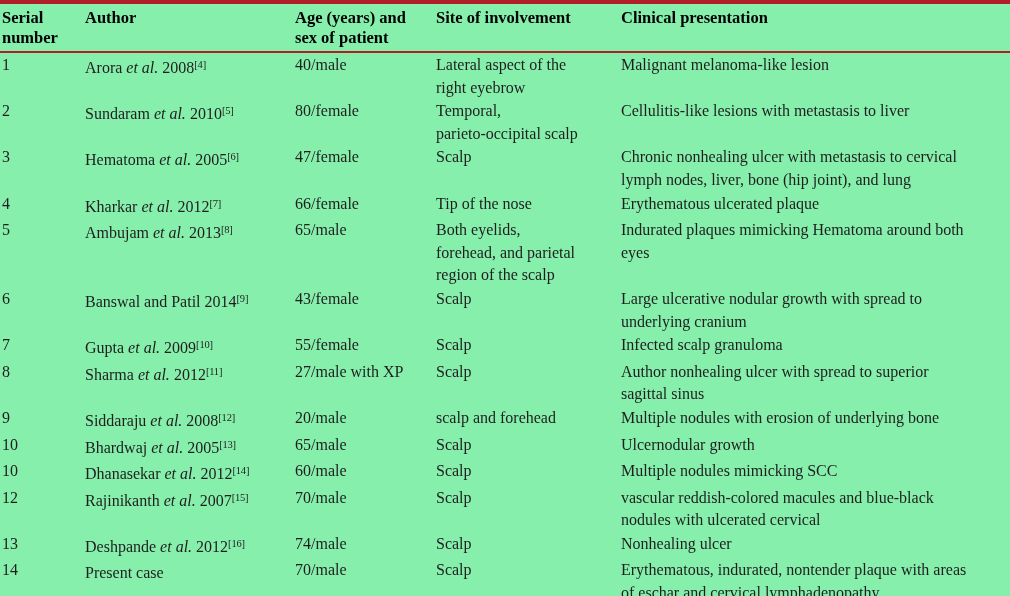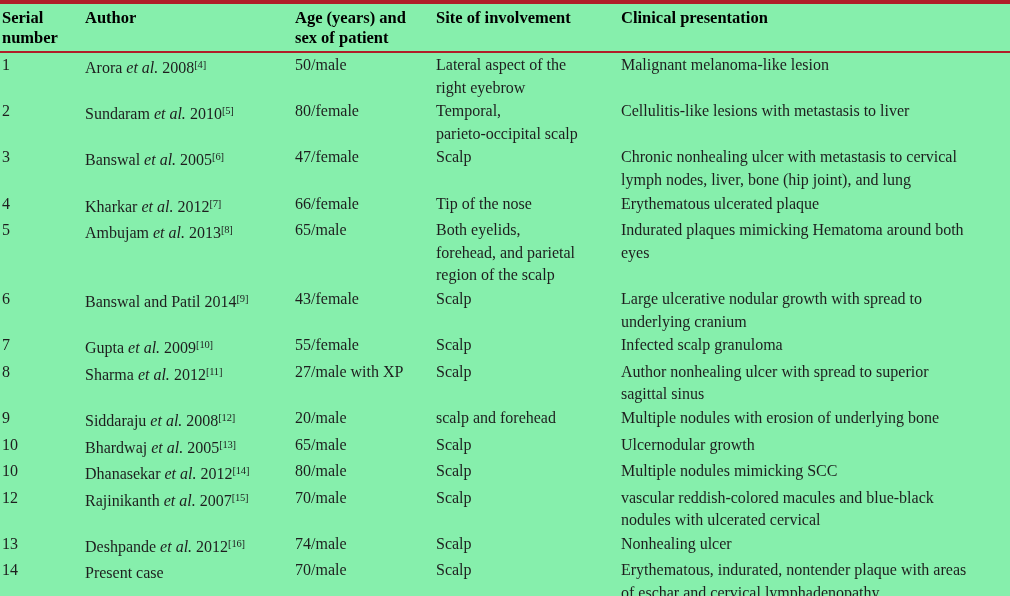--- a/index.html
+++ b/index.html
@@ -65,36 +65,36 @@
         <th>Author</th>
         <th>Age (years) and sex of patient</th>
         <th>Site of involvement</th>
         <th>Clinical presentation</th>
       </tr>
     </thead>
     <tbody>
         <tr>
           <td>1</td>
           <td><span>Arora </span><i>et al.</i><span> 2008</span><sup class="ref">[4]</sup></td>
-          <td>50/male</td>
+          <td>40/male</td>
           <td class="wrap">Lateral aspect of the
 right eyebrow</td>
           <td class="wrap">Malignant melanoma-like lesion</td>
         </tr>
         <tr>
           <td>2</td>
           <td><span>Sundaram </span><i>et al.</i><span> 2010</span><sup class="ref">[5]</sup></td>
           <td>80/female</td>
           <td class="wrap">Temporal,
 parieto-occipital scalp</td>
           <td class="wrap">Cellulitis-like lesions with metastasis to liver</td>
         </tr>
         <tr>
           <td>3</td>
-          <td><span>Banswal </span><i>et al.</i><span> 2005</span><sup class="ref">[6]</sup></td>
+          <td><span>Hematoma </span><i>et al.</i><span> 2005</span><sup class="ref">[6]</sup></td>
           <td>47/female</td>
           <td class="wrap">Scalp</td>
           <td class="wrap">Chronic nonhealing ulcer with metastasis to cervical
 lymph nodes, liver, bone (hip joint), and lung</td>
         </tr>
         <tr>
           <td>4</td>
           <td><span>Kharkar </span><i>et al.</i><span> 2012</span><sup class="ref">[7]</sup></td>
           <td>66/female</td>
           <td class="wrap">Tip of the nose</td>
@@ -143,21 +143,21 @@
         <tr>
           <td>10</td>
           <td><span>Bhardwaj </span><i>et al.</i><span> 2005</span><sup class="ref">[13]</sup></td>
           <td>65/male</td>
           <td class="wrap">Scalp</td>
           <td class="wrap">Ulcernodular growth</td>
         </tr>
         <tr>
           <td>10</td>
           <td><span>Dhanasekar </span><i>et al.</i><span> 2012</span><sup class="ref">[14]</sup></td>
-          <td>80/male</td>
+          <td>60/male</td>
           <td class="wrap">Scalp</td>
           <td class="wrap">Multiple nodules mimicking SCC</td>
         </tr>
         <tr>
           <td>12</td>
           <td><span>Rajinikanth </span><i>et al.</i><span> 2007</span><sup class="ref">[15]</sup></td>
           <td>70/male</td>
           <td class="wrap">Scalp</td>
           <td class="wrap">vascular reddish-colored macules and blue-black
 nodules with ulcerated cervical</td>

